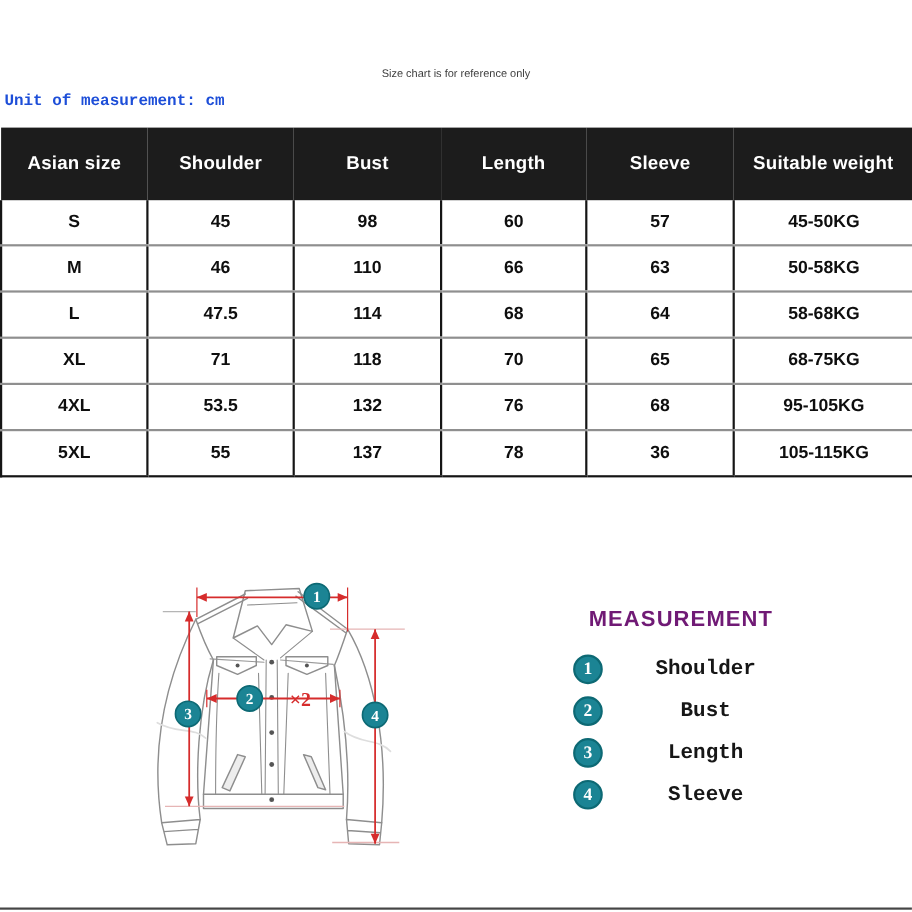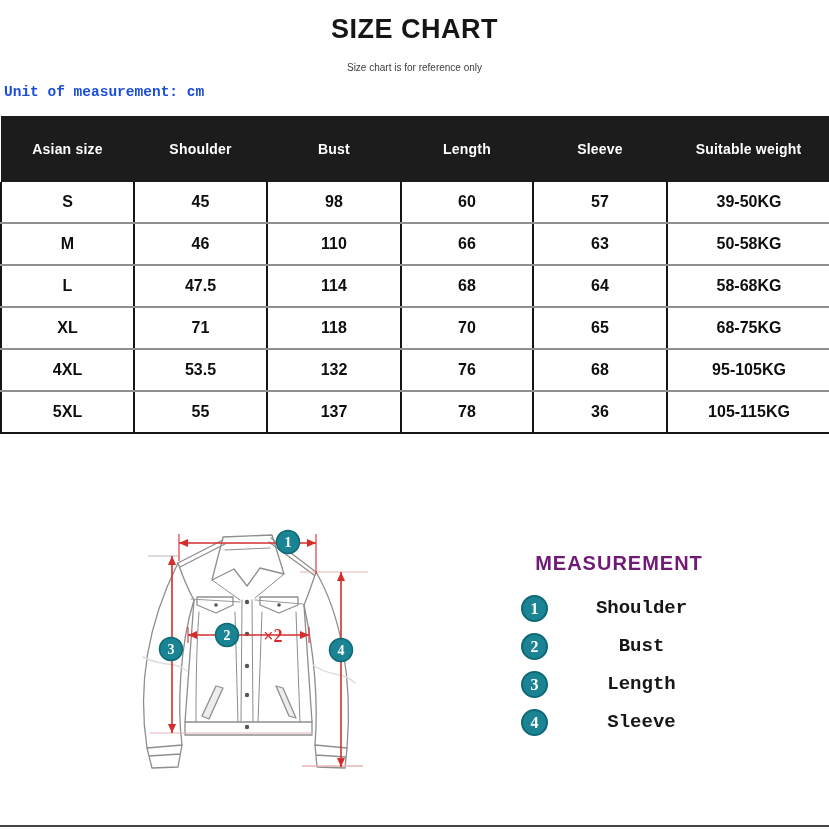--- a/index.html
+++ b/index.html
@@ -11,21 +11,21 @@
          font-size:27px;font-weight:700;color:#161616;letter-spacing:.5px;}
   .subtitle{position:absolute;top:62px;left:0;width:100%;text-align:center;
             font-size:10px;font-weight:400;color:#3d3d3d;}
   .unit-note{position:absolute;top:84px;left:4px;
              font-family:"Liberation Mono",monospace;font-weight:700;
              font-size:14.5px;color:#1d4ed8;white-space:pre;}
 
   
   .table-wrap{position:absolute;top:116px;left:0;width:829px;}
   table{border-collapse:collapse;table-layout:fixed;width:829px;}
-  thead th{background:#1c1c1c;color:#ffffff;font-size:14px;font-weight:700;
+  thead th{background:#1c1c1c;color:#ffffff;font-size:17px;font-weight:700;
            height:64px;text-align:center;vertical-align:middle;border:0;letter-spacing:.2px;}
   tbody td{height:38px;text-align:center;vertical-align:middle;
            font-size:16px;font-weight:600;color:#0e0e0e;
            border-bottom:2px solid #8f8f8f;border-left:2px solid #151515;}
   tbody td:last-child{border-right:0;}
   tbody tr:last-child td{border-bottom:2px solid #151515;}
 
   
   .legend{position:absolute;left:503px;top:552px;width:232px;}
   .legend-title{text-align:center;font-size:20px;font-weight:700;color:#701a75;
@@ -42,21 +42,20 @@
   .diagram{position:absolute;left:85px;top:505px;width:310px;height:300px;}
 
   
   .bottom-line{position:absolute;left:0;top:825px;width:829px;height:2px;background:#454545;}
 </style>
 </head>
 <body>
 
 <div class="stage">
 
-  <div class="title">SIZE CHART</div>
   <div class="subtitle">Size chart is for reference only</div>
   <div class="unit-note">Unit of measurement: cm</div>
 
   <div class="table-wrap">
     <table>
       <colgroup>
         <col style="width:133px">
           <col style="width:133px">
           <col style="width:134px">
         <col style="width:132px">
@@ -73,21 +72,21 @@
           <th>Suitable weight</th>
         </tr>
       </thead>
       <tbody>
           <tr>
             <td>S</td>
             <td>45</td>
             <td>98</td>
             <td>60</td>
             <td>57</td>
-            <td>39-50KG</td>
+            <td>45-50KG</td>
           </tr>
           <tr>
             <td>M</td>
             <td>46</td>
             <td>110</td>
             <td>66</td>
             <td>63</td>
             <td>50-58KG</td>
           </tr>
           <tr>

